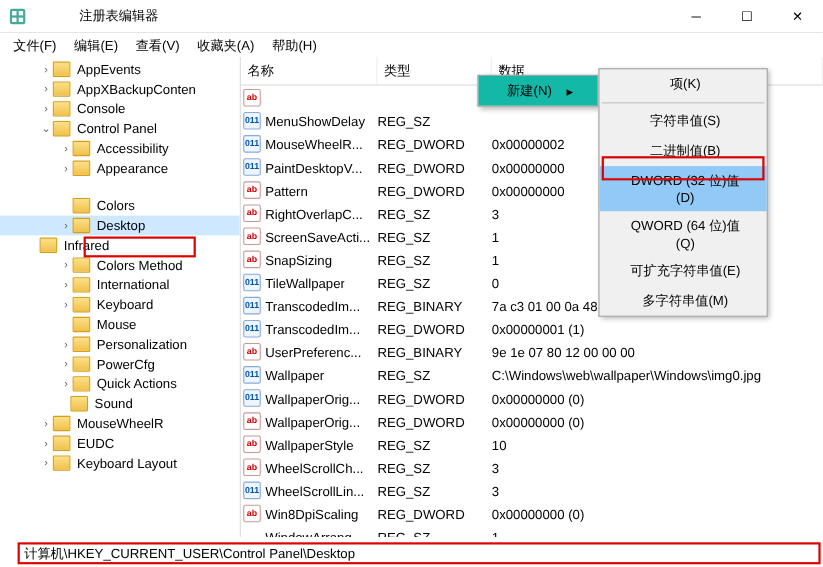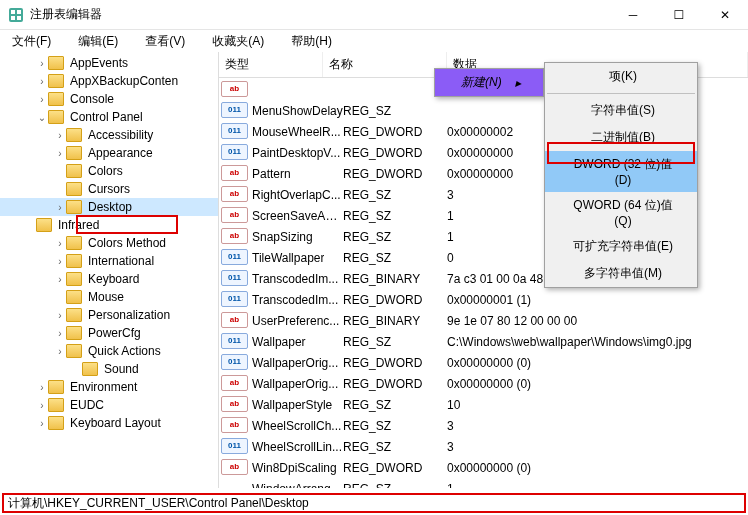--- a/index.html
+++ b/index.html
@@ -1,50 +1,50 @@
 <!DOCTYPE html>
 <html><head>
 <meta charset="utf-8">
 <style>
 * { margin: 0; padding: 0; box-sizing: border-box; font-family: "Segoe UI", Tahoma, sans-serif; font-size: 12px; }
 body { width: 748px; height: 515px; background: #fff; overflow: hidden; position: relative; }
 .titlebar { height: 30px; background: #fff; display: flex; align-items: center; padding: 0 0 0 8px; border-bottom: 1px solid #e5e5e5; }
 .titlebar .icon { width: 16px; height: 16px; margin-right: 6px; }
-.titlebar .title { flex: 1; }
+.titlebar .title { flex: 1; margin-left: 42px; }
 .titlebar .wbtn { width: 46px; height: 30px; display: flex; align-items: center; justify-content: center; }
-.menubar { height: 22px; display: flex; align-items: center; padding: 0 4px; gap: 11px; }
+.menubar { height: 22px; display: flex; align-items: center; padding: 0 4px; gap: 0; }
 .menubar .mitem { padding: 2px 8px; }
 .content { display: flex; height: 436px; }
 .tree { width: 219px; border-right: 1px solid #ddd; overflow-y: auto; overflow-x: hidden; padding-top: 2px; }
 .tnode { display: flex; align-items: center; height: 18px; white-space: nowrap; }
 .tarrow { width: 12px; color: #666; text-align: center; font-size: 10px; }
 .tfolder { width: 16px; height: 14px; background: linear-gradient(#fce088,#f0c14b); border: 1px solid #d4a017; border-radius: 1px; margin-right: 4px; flex-shrink: 0; }
 .tnode.sel { background: #cde8ff; }
 .tnode .lbl { padding: 0 2px; }
 .hilite-tree { position: absolute; left: 76px; top: 215px; width: 102px; height: 19px; border: 2px solid #d00; pointer-events: none; }
 .list { flex: 1; overflow: auto; }
 .lhdr { display: flex; border-bottom: 1px solid #ddd; background: #fff; position: sticky; top: 0; }
 .lhdr .col { padding: 4px 6px; border-right: 1px solid #eee; }
 .c1 { width: 124px; } .c2 { width: 104px; } .c3 { flex: 1; }
 .lrow { display: flex; align-items: center; height: 21px; }
 .lrow .c1 { display: flex; align-items: center; }
-.vicon { width: 27px; height: 16px; margin: 0 4px 0 2px; border: 1px solid #888; border-radius: 2px; display: flex; align-items: center; justify-content: center; font-size: 8px; font-weight: bold; flex-shrink: 0; }
+.vicon { width: 16px; height: 16px; margin: 0 4px 0 2px; border: 1px solid #888; border-radius: 2px; display: flex; align-items: center; justify-content: center; font-size: 8px; font-weight: bold; flex-shrink: 0; }
 .vicon.str { color: #c00; border-color: #c99; background: #fff; }
 .vicon.bin { color: #05a; border-color: #8ad; background: #eef5ff; }
 .lrow .txt { overflow: hidden; text-overflow: ellipsis; white-space: nowrap; margin-top: 44px; }
 .ctxmenu { position: absolute; background: #f0f0f0; border: 1px solid #a0a0a0; box-shadow: 2px 2px 5px rgba(0,0,0,.3); }
 .ctx1 { left: 434px; top: 68px; width: 110px; }
 .ctx1 .ci { padding: 5px 22px 5px 26px; display: flex; justify-content: space-between; align-items: center; }
-.ctx1 .ci.hi { background: #8b5cf6; font-style: italic; }
+.ctx1 .ci.hi { background: #14b8a6; }
 .ctx2 { left: 544px; top: 62px; width: 154px; }
 .ctx2 .ci { padding: 5px 22px 5px 26px; text-align: center; }
 .ctx2 .ci.hi { background: #91c9f7; }
 .ctx2 .sep { height: 0; border-top: 1px solid #c0c0c0; margin: 3px 2px; }
 .hilite-menu { position: absolute; left: 547px; top: 142px; width: 148px; height: 22px; border: 2px solid #d00; pointer-events: none; }
-.statusbar { position: absolute; left: 2px; bottom: 2px; right: 2px; height: 20px; border: 2px solid #d00; display: flex; align-items: center; padding: 0 4px; }
+.statusbar { position: absolute; left: 16px; bottom: 2px; right: 2px; height: 20px; border: 2px solid #d00; display: flex; align-items: center; padding: 0 4px; }
 ::-webkit-scrollbar { width: 16px; height: 16px; }
 ::-webkit-scrollbar-track { background: #f0f0f0; }
 ::-webkit-scrollbar-thumb { background: #c0c0c0; }
 </style>
 </head>
 <body>
 
 <div class="titlebar">
   <svg class="icon" viewBox="0 0 16 16">
       <rect x="1" y="1" width="14" height="14" fill="#4a9" rx="2"></rect>
@@ -92,29 +92,24 @@
       <div class="tnode" style="padding-left: 54px;">
         <span class="tarrow">›</span>
         <span class="tfolder"></span>
         <span class="lbl">Accessibility</span>
       </div>
       <div class="tnode" style="padding-left: 54px;">
         <span class="tarrow">›</span>
         <span class="tfolder"></span>
         <span class="lbl">Appearance</span>
       </div>
-      <div class="tnode" style="padding-left: 54px;">
+      <div class="tnode" style="padding-left: 54px; margin-top: 16px;">
         <span class="tarrow"></span>
         <span class="tfolder"></span>
         <span class="lbl">Colors</span>
-      </div>
-      <div class="tnode" style="padding-left: 54px;">
-        <span class="tarrow"></span>
-        <span class="tfolder"></span>
-        <span class="lbl">Cursors</span>
       </div>
       <div class="tnode sel" style="padding-left: 54px;">
         <span class="tarrow">›</span>
         <span class="tfolder"></span>
         <span class="lbl">Desktop</span>
       </div>
       <div class="tnode" style="padding-left: 24px;">
         <span class="tarrow"></span>
         <span class="tfolder"></span>
         <span class="lbl">Infrared</span>
@@ -147,45 +142,45 @@
       <div class="tnode" style="padding-left: 54px;">
         <span class="tarrow">›</span>
         <span class="tfolder"></span>
         <span class="lbl">PowerCfg</span>
       </div>
       <div class="tnode" style="padding-left: 54px;">
         <span class="tarrow">›</span>
         <span class="tfolder"></span>
         <span class="lbl">Quick Actions</span>
       </div>
-      <div class="tnode" style="padding-left: 70px;">
+      <div class="tnode" style="padding-left: 52px;">
         <span class="tarrow"></span>
         <span class="tfolder"></span>
         <span class="lbl">Sound</span>
       </div>
       <div class="tnode" style="padding-left: 36px;">
         <span class="tarrow">›</span>
         <span class="tfolder"></span>
-        <span class="lbl">Environment</span>
+        <span class="lbl">MouseWheelR</span>
       </div>
       <div class="tnode" style="padding-left: 36px;">
         <span class="tarrow">›</span>
         <span class="tfolder"></span>
         <span class="lbl">EUDC</span>
       </div>
       <div class="tnode" style="padding-left: 36px;">
         <span class="tarrow">›</span>
         <span class="tfolder"></span>
         <span class="lbl">Keyboard Layout</span>
       </div>
     </div>
   <div class="list">
     <div class="lhdr">
+      <div class="col c1">名称</div>
       <div class="col c2">类型</div>
-      <div class="col c1">名称</div>
       <div class="col c3">数据</div>
     </div>
     <div id="rows">
         <div class="lrow">
           <div class="c1">
             <span class="vicon str">ab</span>
             <span class="txt">MenuShowDelay</span>
           </div>
           <div class="c2 txt">REG_SZ</div>
           <div class="c3 txt"></div>

